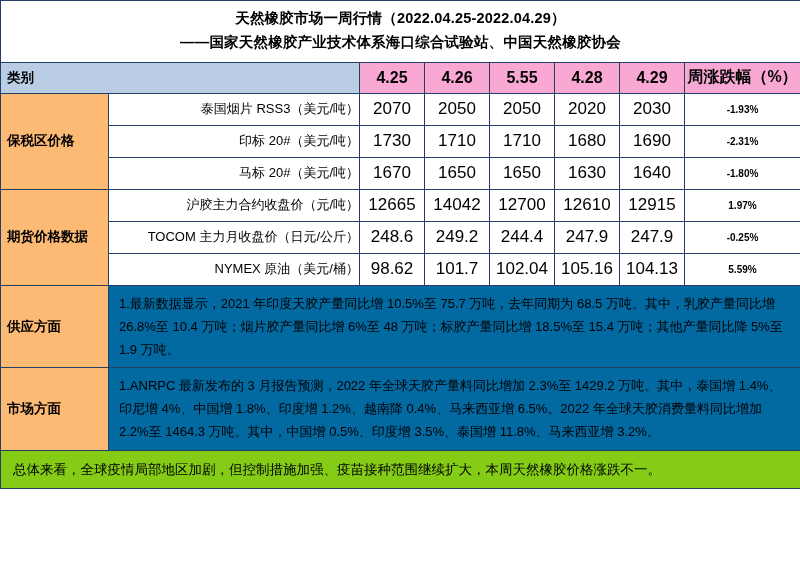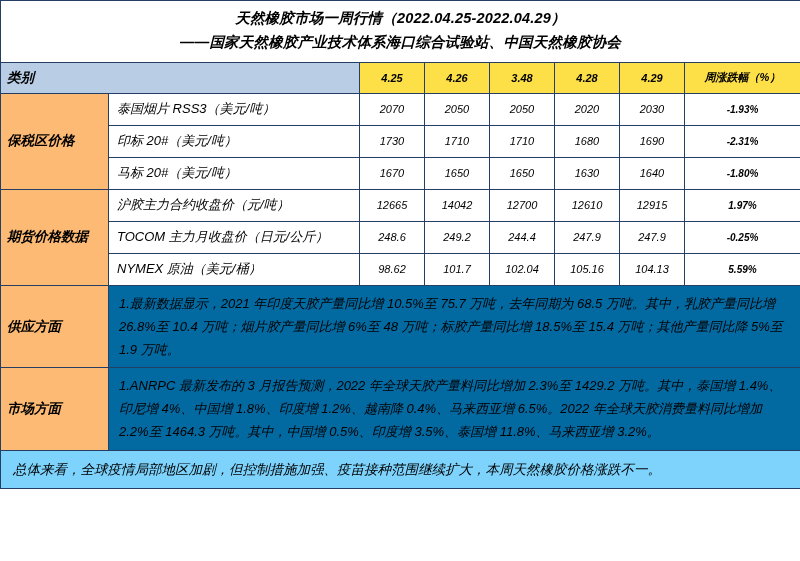--- a/index.html
+++ b/index.html
@@ -18,89 +18,88 @@
     width: 800px;
     height: 561px;
     box-sizing: border-box;
     position: relative;
   }
   table.main {
     border-collapse: collapse;
     table-layout: fixed;
     width: 800px;
     height: 434px;
-    font-style: italic;
   }
   table.main td {
     border: 1px solid #243f63;
     padding: 0;
     vertical-align: middle;
   }
   .title-cell {
     background: #ffffff;
     text-align: center;
     font-weight: bold;
     font-size: 14.5px;
     line-height: 1.65;
     padding: 6px 4px 7px 4px !important;
     letter-spacing: 0.2px;
   }
   .title-line2 {
     display: block;
   }
   .hdr {
-    background: #fde047;
+    background: #f9a8d4;
     font-weight: bold;
     text-align: center;
     height: 30px;
-    font-size: 11px;
+    font-size: 16px;
   }
   .hdr-left {
     background: #b9cde5;
     font-weight: bold;
     text-align: left;
     padding-left: 6px !important;
     font-size: 13.5px;
   }
   .rowlabel {
     background: #fdba74;
     font-weight: bold;
     text-align: left;
     padding-left: 6px !important;
     font-size: 13.5px;
   }
   .itemcell {
-    text-align: left;
+    text-align: right;
     padding-left: 8px !important;
     font-size: 13px;
     height: 31px;
   }
   .num {
     text-align: center;
-    font-size: 11px;
+    font-size: 17px;
   }
   .pct {
     text-align: center;
     font-weight: bold;
     font-size: 10px;
   }
   .para {
     background: #0369a1;
     text-align: left;
     padding: 6px 10px 6px 10px !important;
     font-size: 13px;
     line-height: 1.78;
     vertical-align: middle;
   }
   .summary {
     text-align: left;
     padding: 8px 12px !important;
     font-size: 13.5px;
     line-height: 1.6;
-    background: #7dd3fc;
+    background: #84cc16;
   }
 </style>
 </head>
 <body>
 
 <div id="sheet">
 <table class="main">
   <colgroup>
     <col style="width:108px">
     <col style="width:251px">
@@ -115,21 +114,21 @@
     <tr>
       <td class="title-cell" colspan="8">
         <span>天然橡胶市场一周行情（2022.04.25-2022.04.29）</span>
         <span class="title-line2">――国家天然橡胶产业技术体系海口综合试验站、中国天然橡胶协会</span>
       </td>
     </tr>
     <tr>
       <td class="hdr-left" colspan="2">类别</td>
       <td class="hdr">4.25</td>
       <td class="hdr">4.26</td>
-      <td class="hdr">3.48</td>
+      <td class="hdr">5.55</td>
       <td class="hdr">4.28</td>
       <td class="hdr">4.29</td>
       <td class="hdr">周涨跌幅（%）</td>
     </tr>
 
     <tr>
       <td class="rowlabel" rowspan="3">保税区价格</td>
       <td class="itemcell">泰国烟片 RSS3（美元/吨）</td>
       <td class="num">2070</td>
       <td class="num">2050</td>

